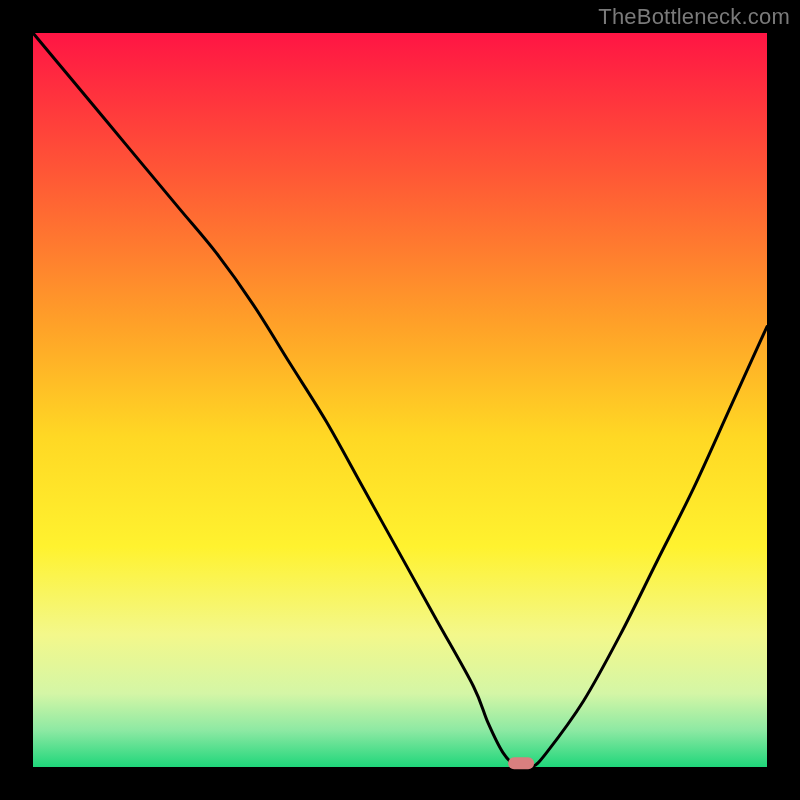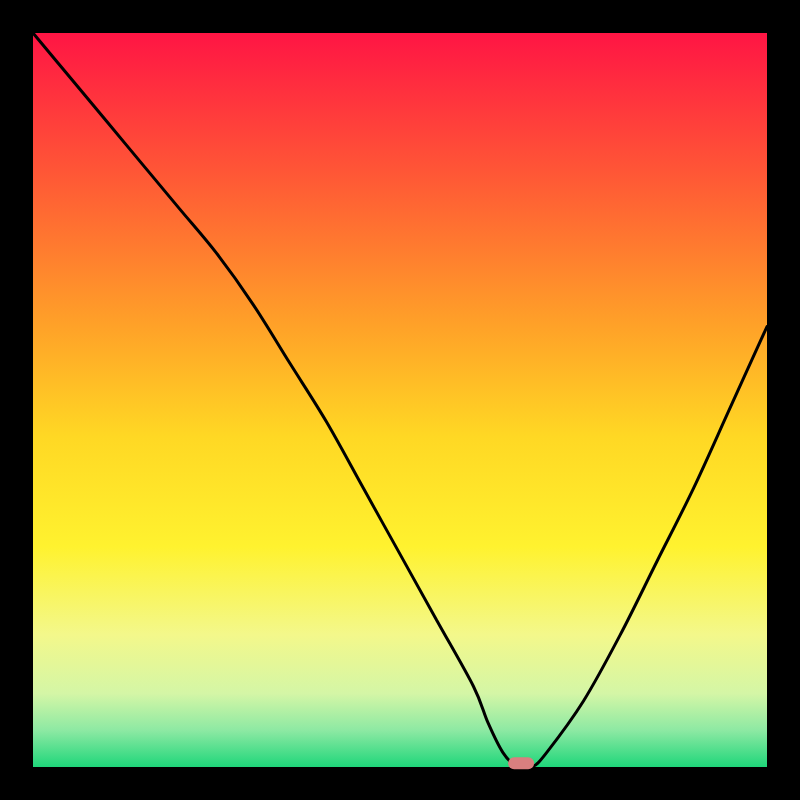--- a/index.html
+++ b/index.html
@@ -31,20 +31,21 @@
     user-select: none;
   }
   svg {
     display: block;
   }
 </style>
 </head>
 <body>
 
 <div class="frame">
+  <div class="watermark">TheBottleneck.com</div>
 
   <svg id="chart-svg" width="800" height="800" viewBox="0 0 800 800">
     <defs>
       <linearGradient id="bg-grad" x1="0" y1="0" x2="0" y2="1">
           <stop offset="0%" stop-color="#ff1544"></stop>
           <stop offset="20%" stop-color="#ff5a35"></stop>
           <stop offset="40%" stop-color="#ffa228"></stop>
           <stop offset="55.00000000000001%" stop-color="#ffd824"></stop>
           <stop offset="70%" stop-color="#fff22f"></stop>
           <stop offset="82%" stop-color="#f3f88b"></stop>

